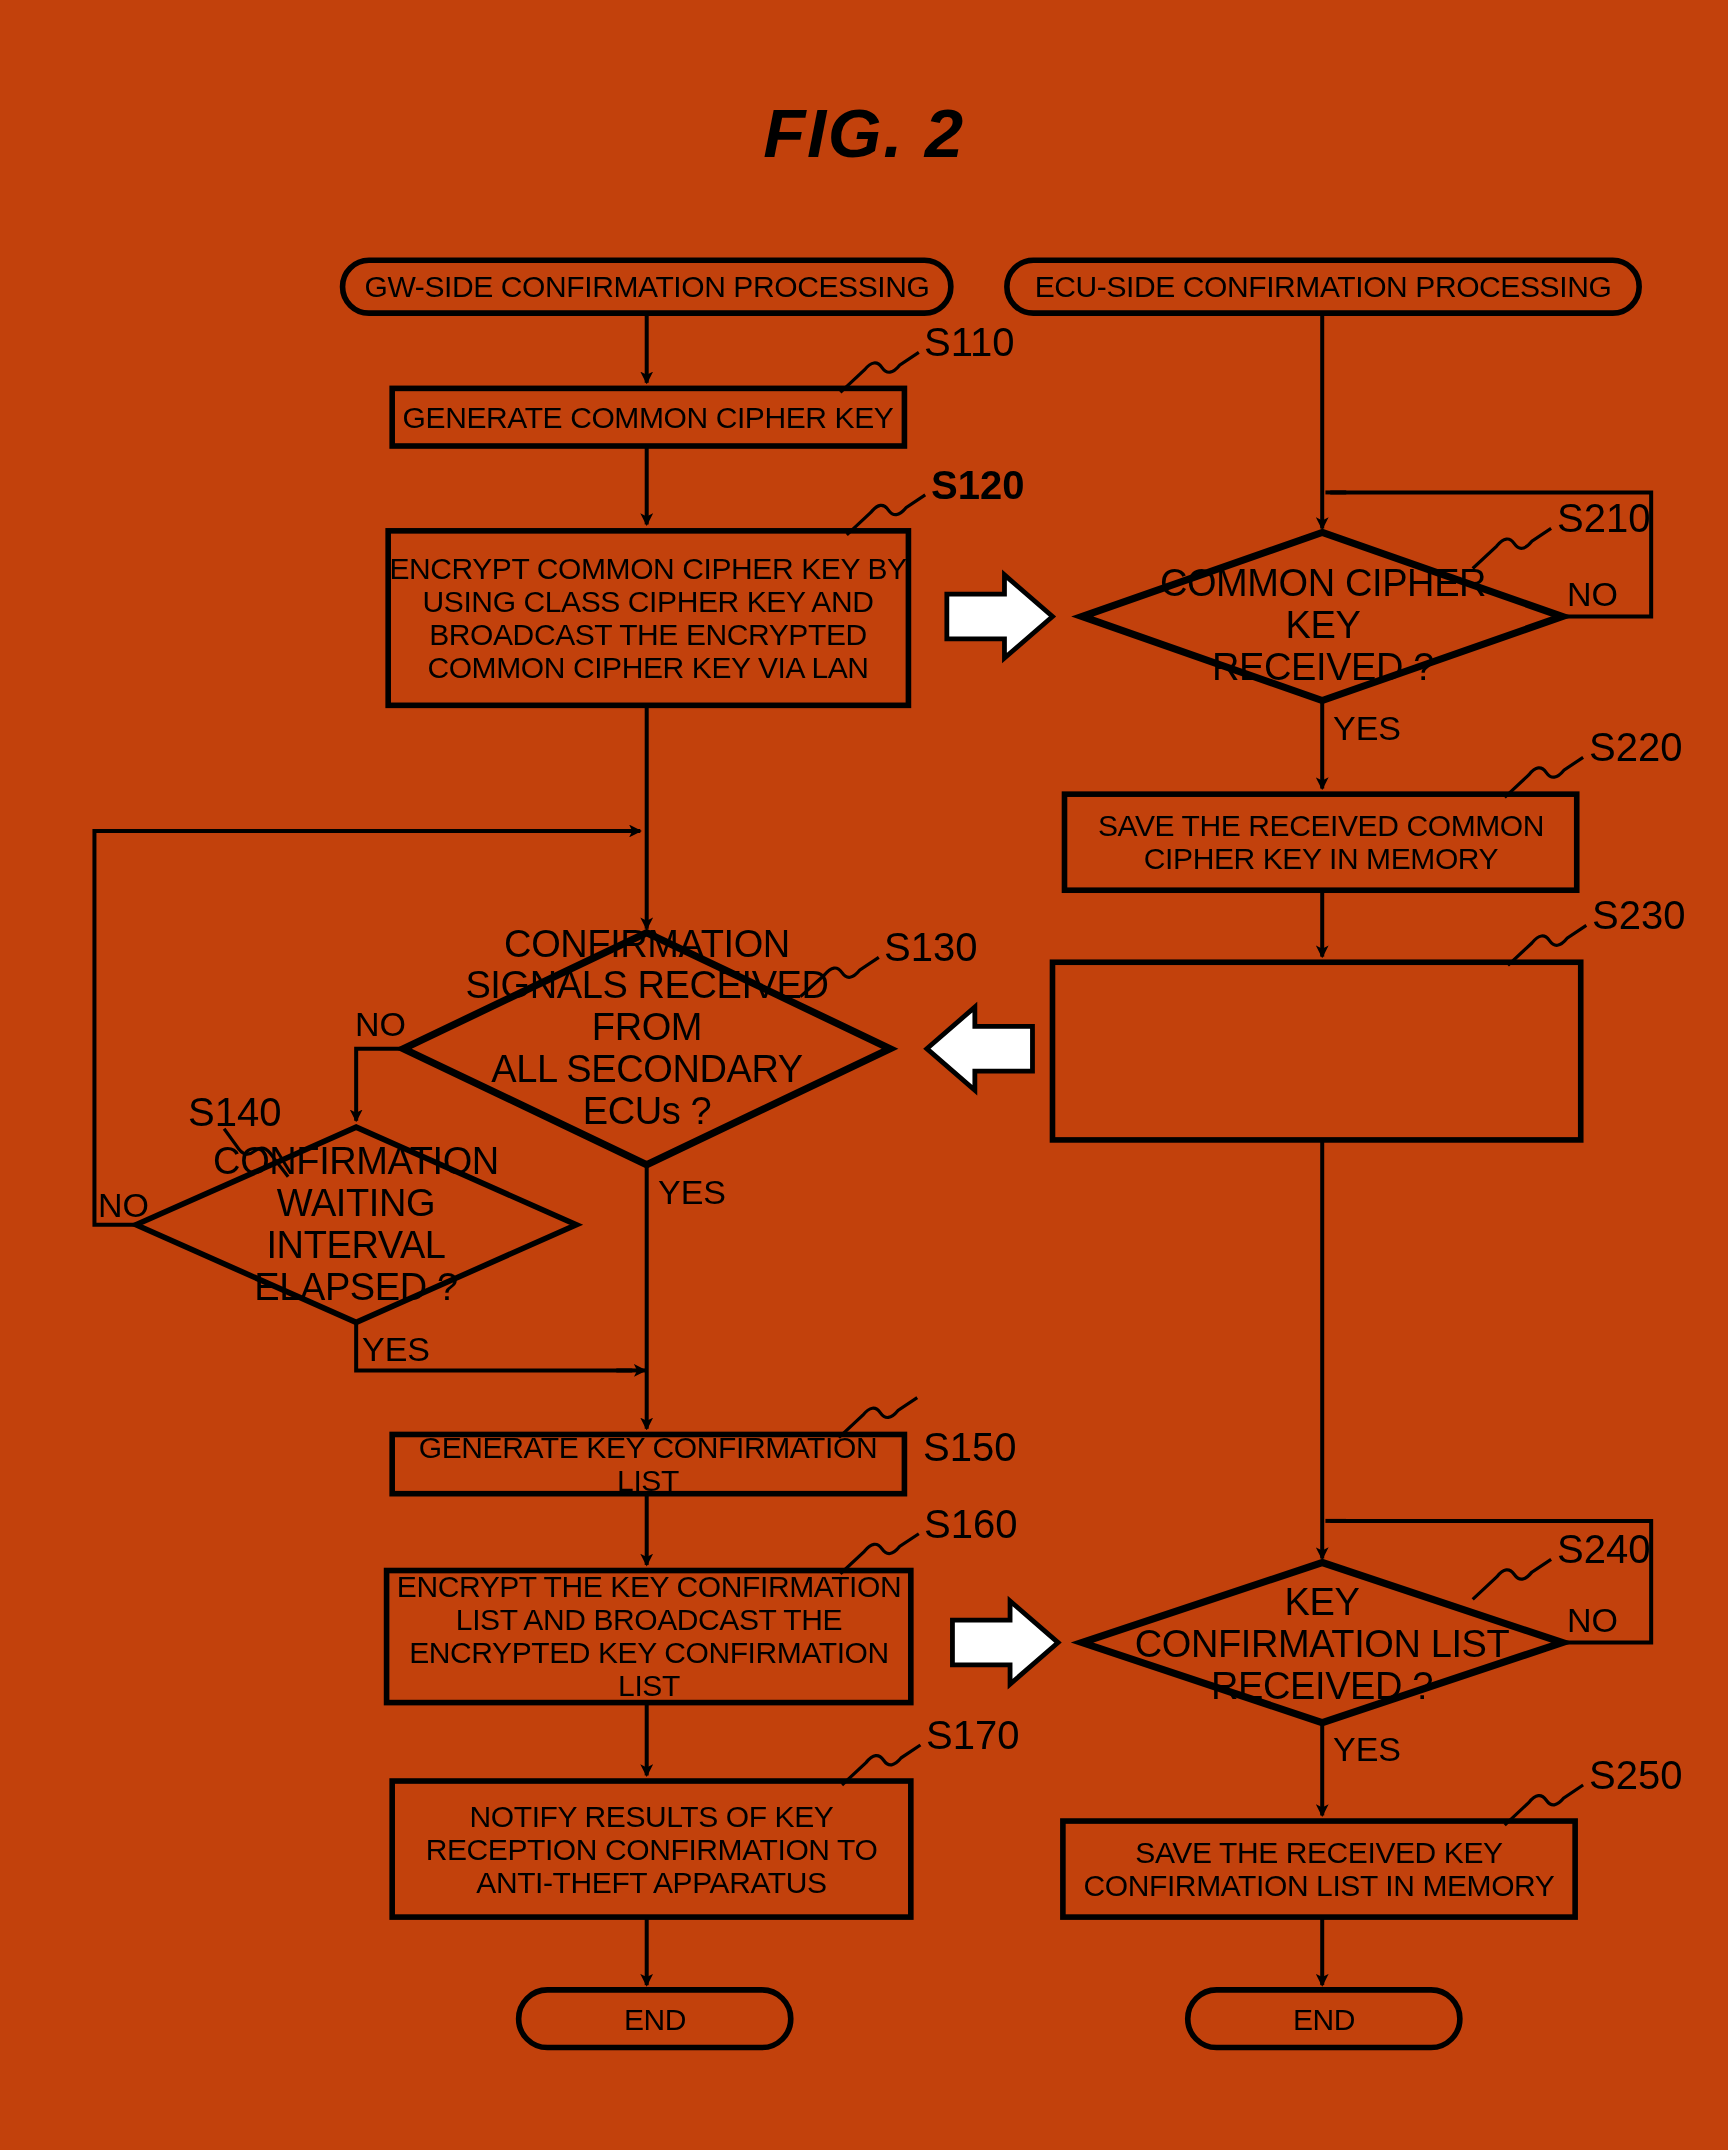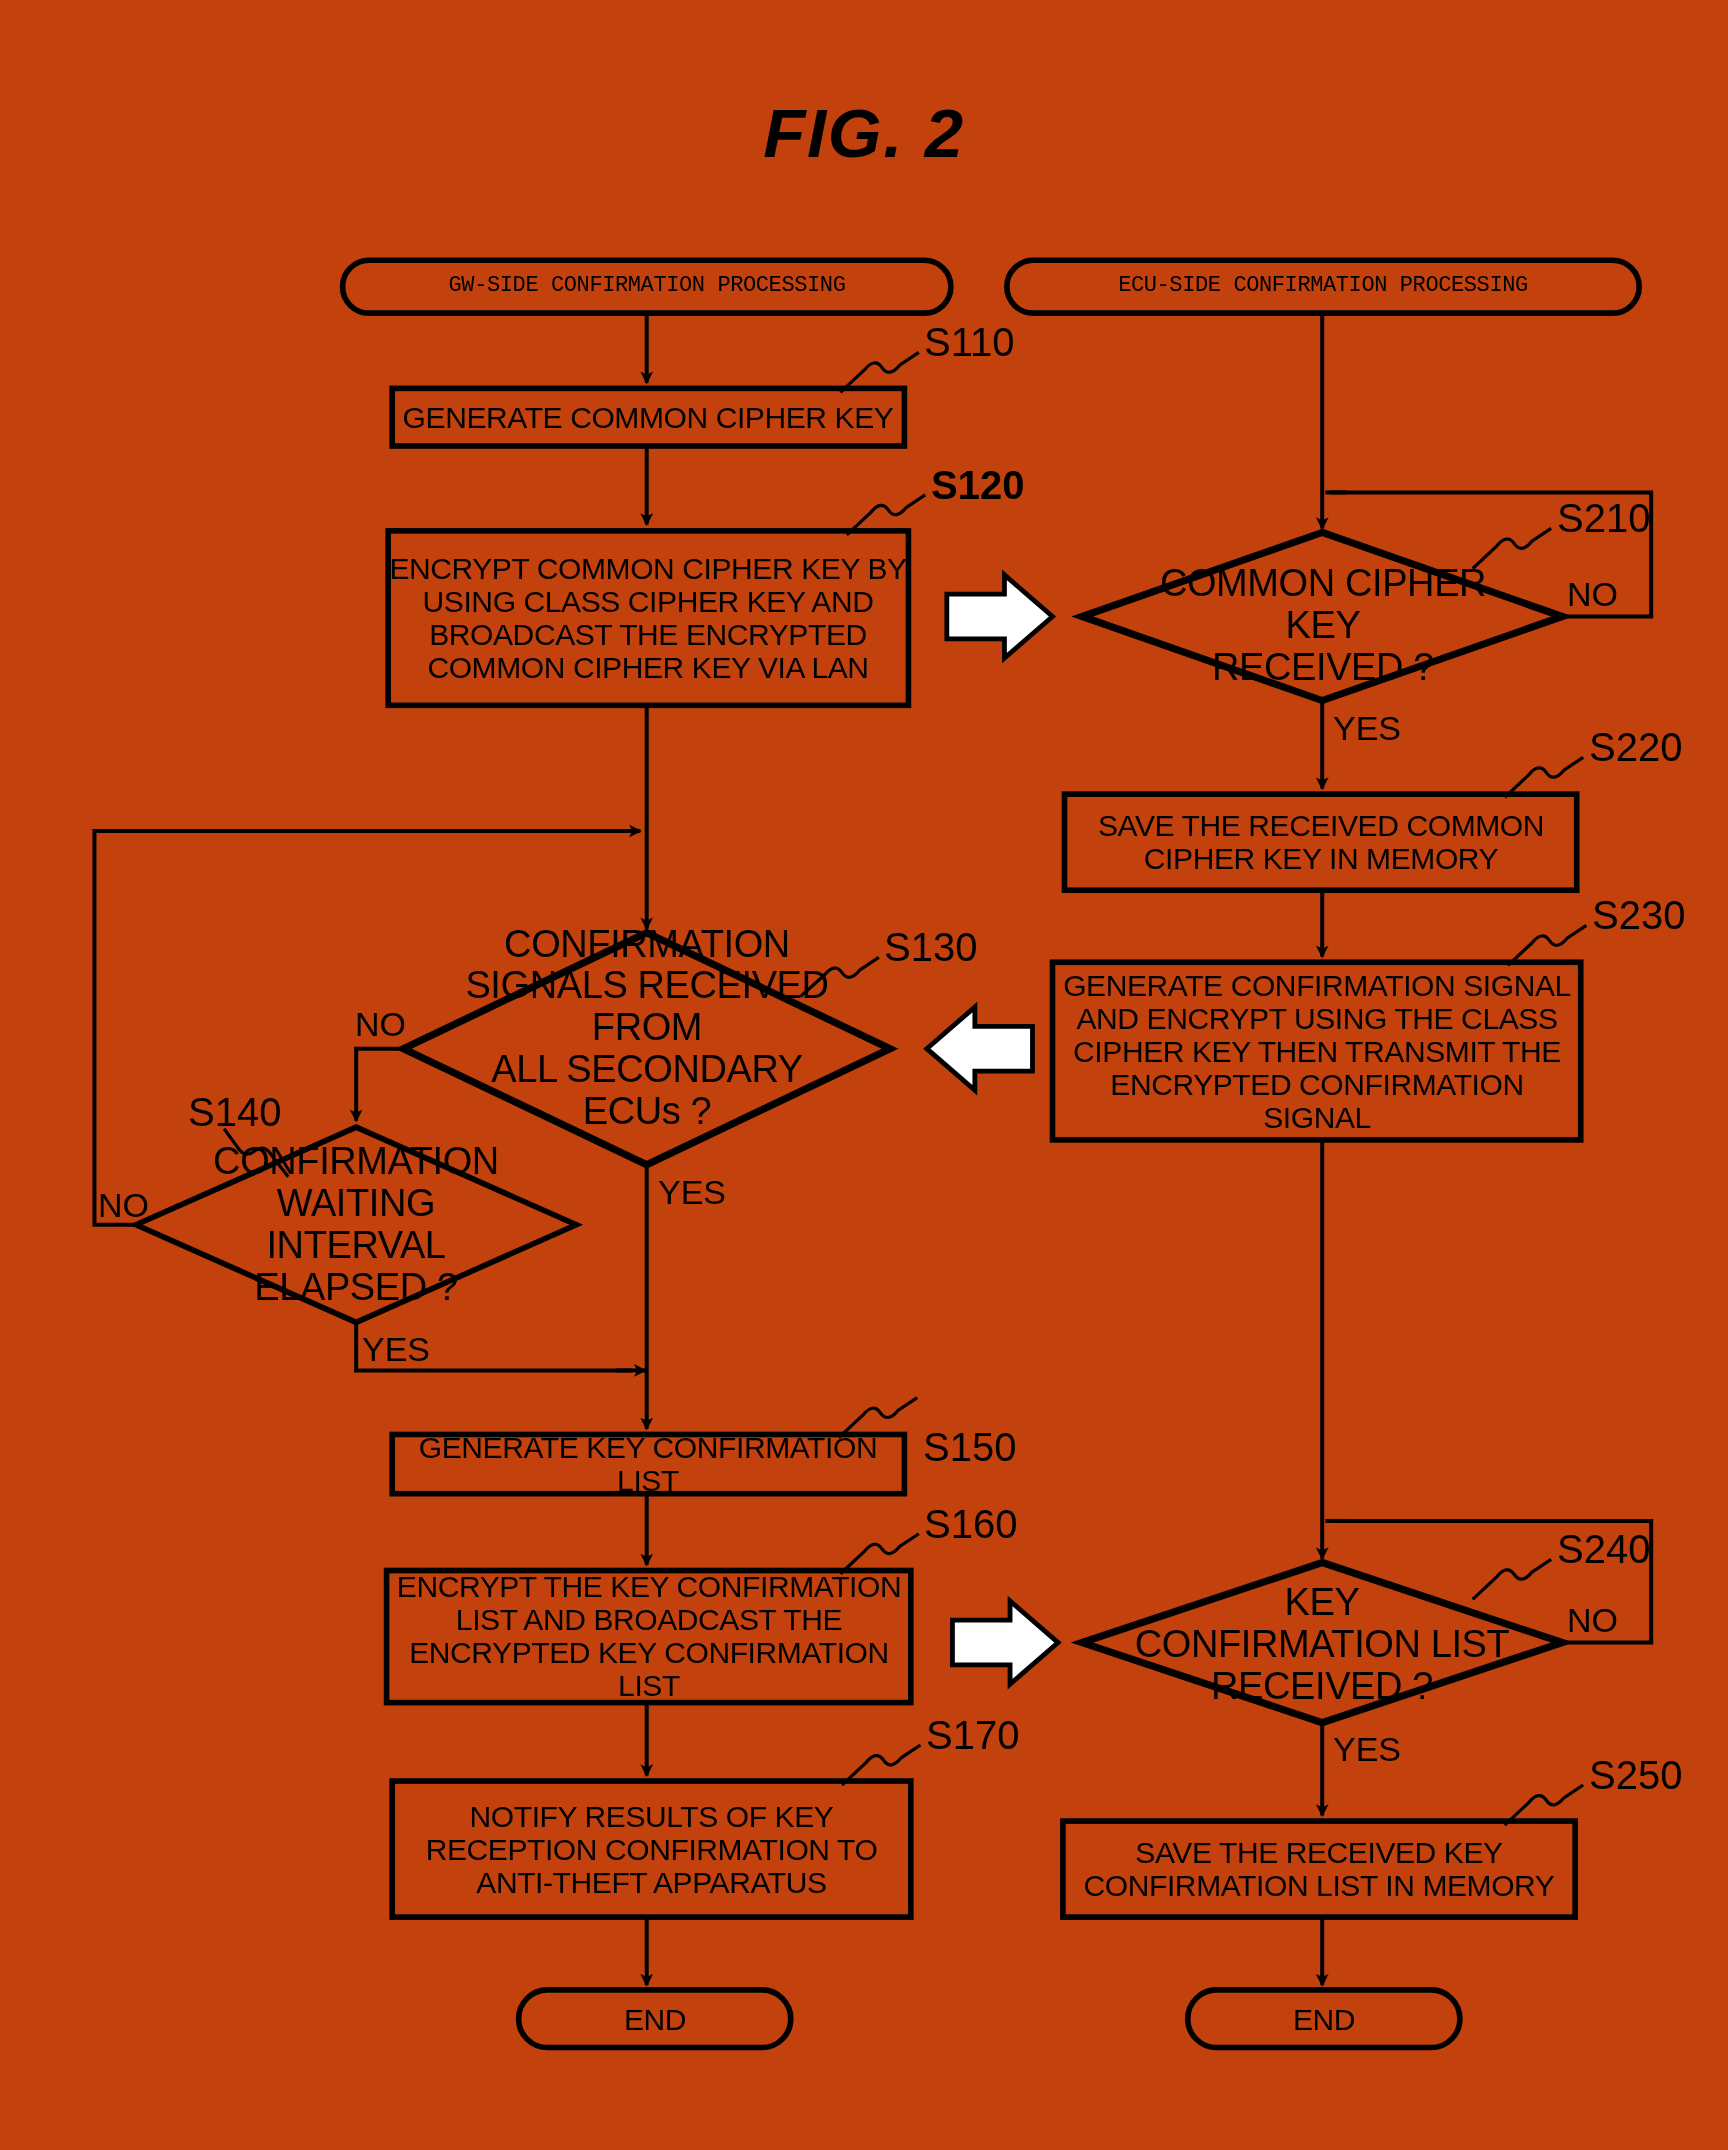--- a/index.html
+++ b/index.html
@@ -43,21 +43,21 @@
     display: flex;
     align-items: center;
     justify-content: center;
     text-align: center;
     font-family: "Liberation Sans", sans-serif;
     font-weight: normal;
     line-height: 1.10;
     white-space: pre-line;
     letter-spacing: -0.4px;
   }
-  .t-term { font-size: 22px; font-family: Liberation Mono, monospace; }
+  .t-term { font-size: 30px; }
   .t-proc { font-size: 30px; }
   .t-dec  { font-size: 38px; }
   .t-end  { font-size: 30px; }
 
   .step-label {
     position: absolute;
     font-size: 40px;
     font-family: "Liberation Sans", sans-serif;
     letter-spacing: 0px;
   }
@@ -191,24 +191,20 @@
   <div class="node-text t-end" style="left:519px; top:1990px; width:272px; height:58px;">END</div>
 
   <div class="node-text t-term" style="left:1007px; top:260px; width:632px; height:53px;">ECU-SIDE CONFIRMATION PROCESSING</div>
 
   <div class="node-text t-dec" style="left:1121px; top:584px; width:404px; height:84px;">COMMON CIPHER KEY
 RECEIVED ?</div>
 
   <div class="node-text t-proc" style="left:1065px; top:794px; width:512px; height:96px;">SAVE THE RECEIVED COMMON
 CIPHER KEY IN MEMORY</div>
 
-  <div class="node-text t-proc" style="left:1053px; top:962px; width:528px; height:178px;">GENERATE CONFIRMATION SIGNAL
-AND ENCRYPT USING THE CLASS
-CIPHER KEY THEN TRANSMIT THE
-ENCRYPTED CONFIRMATION SIGNAL</div>
 
   <div class="node-text t-dec" style="left:1130px; top:1589px; width:384px; height:112px;">KEY
 CONFIRMATION LIST
 RECEIVED ?</div>
 
   <div class="node-text t-proc" style="left:1063px; top:1821px; width:512px; height:96px;">SAVE THE RECEIVED KEY
 CONFIRMATION LIST IN MEMORY</div>
 
   <div class="node-text t-end" style="left:1188px; top:1990px; width:272px; height:58px;">END</div>
 

